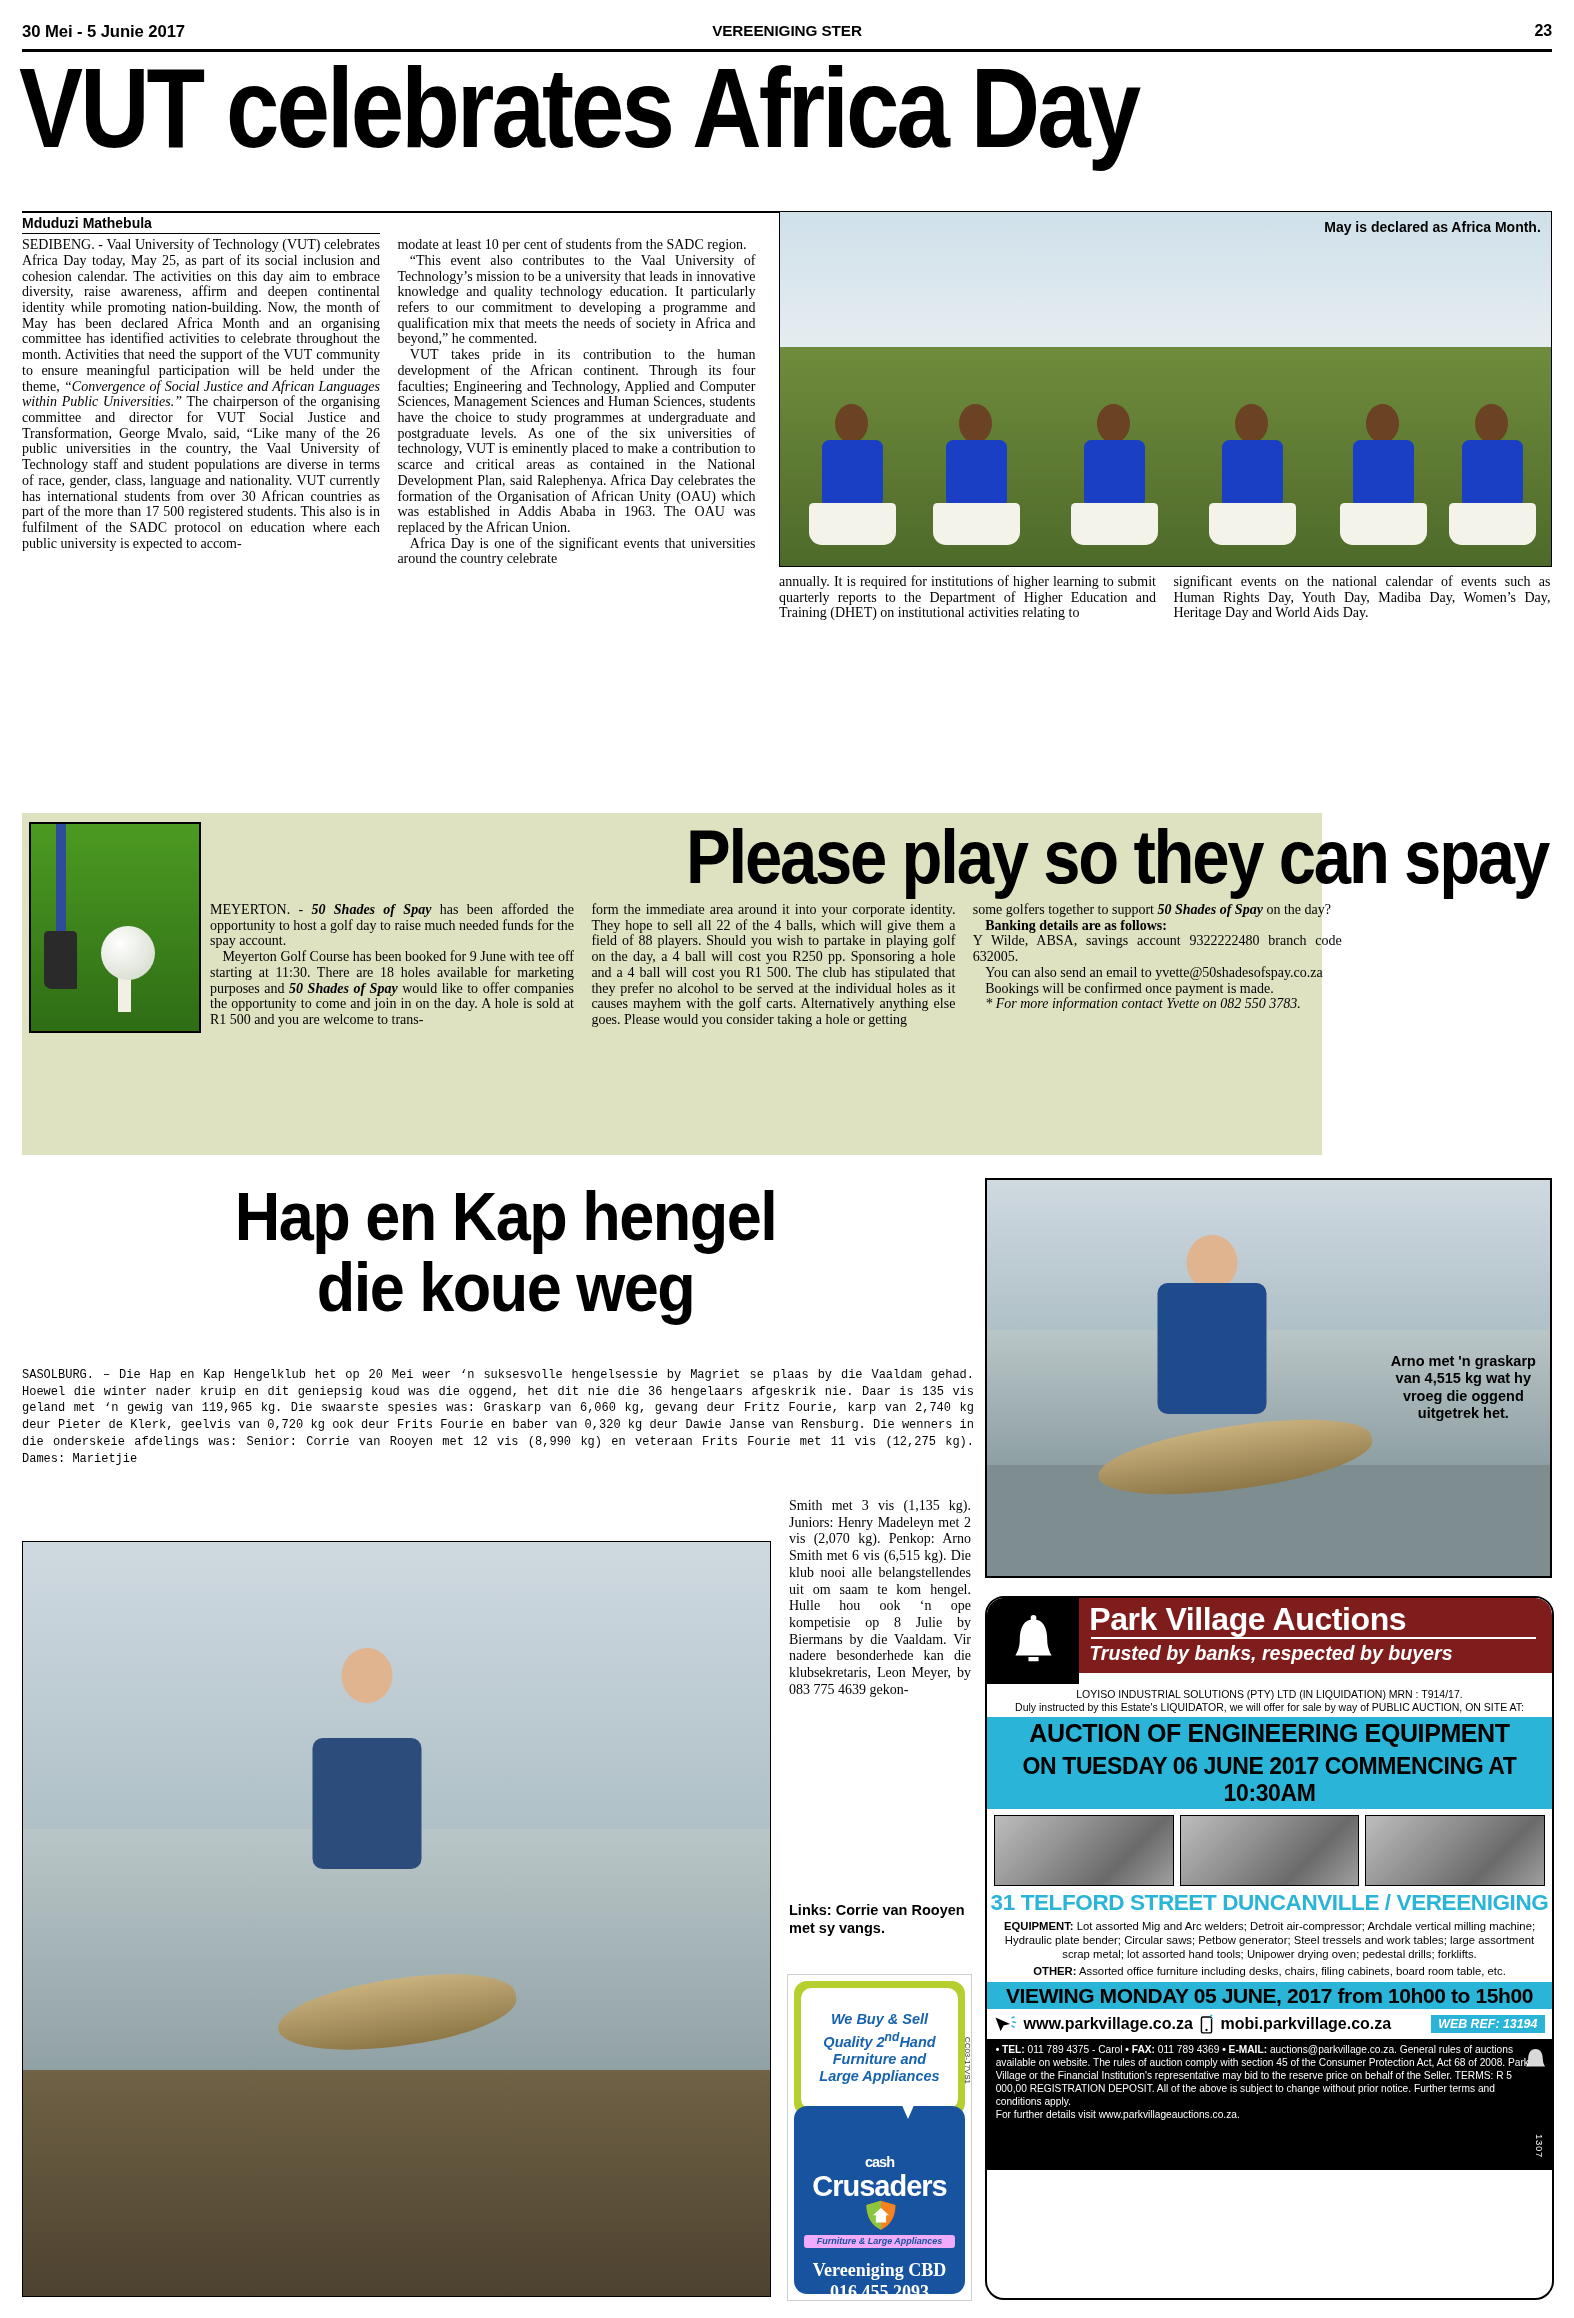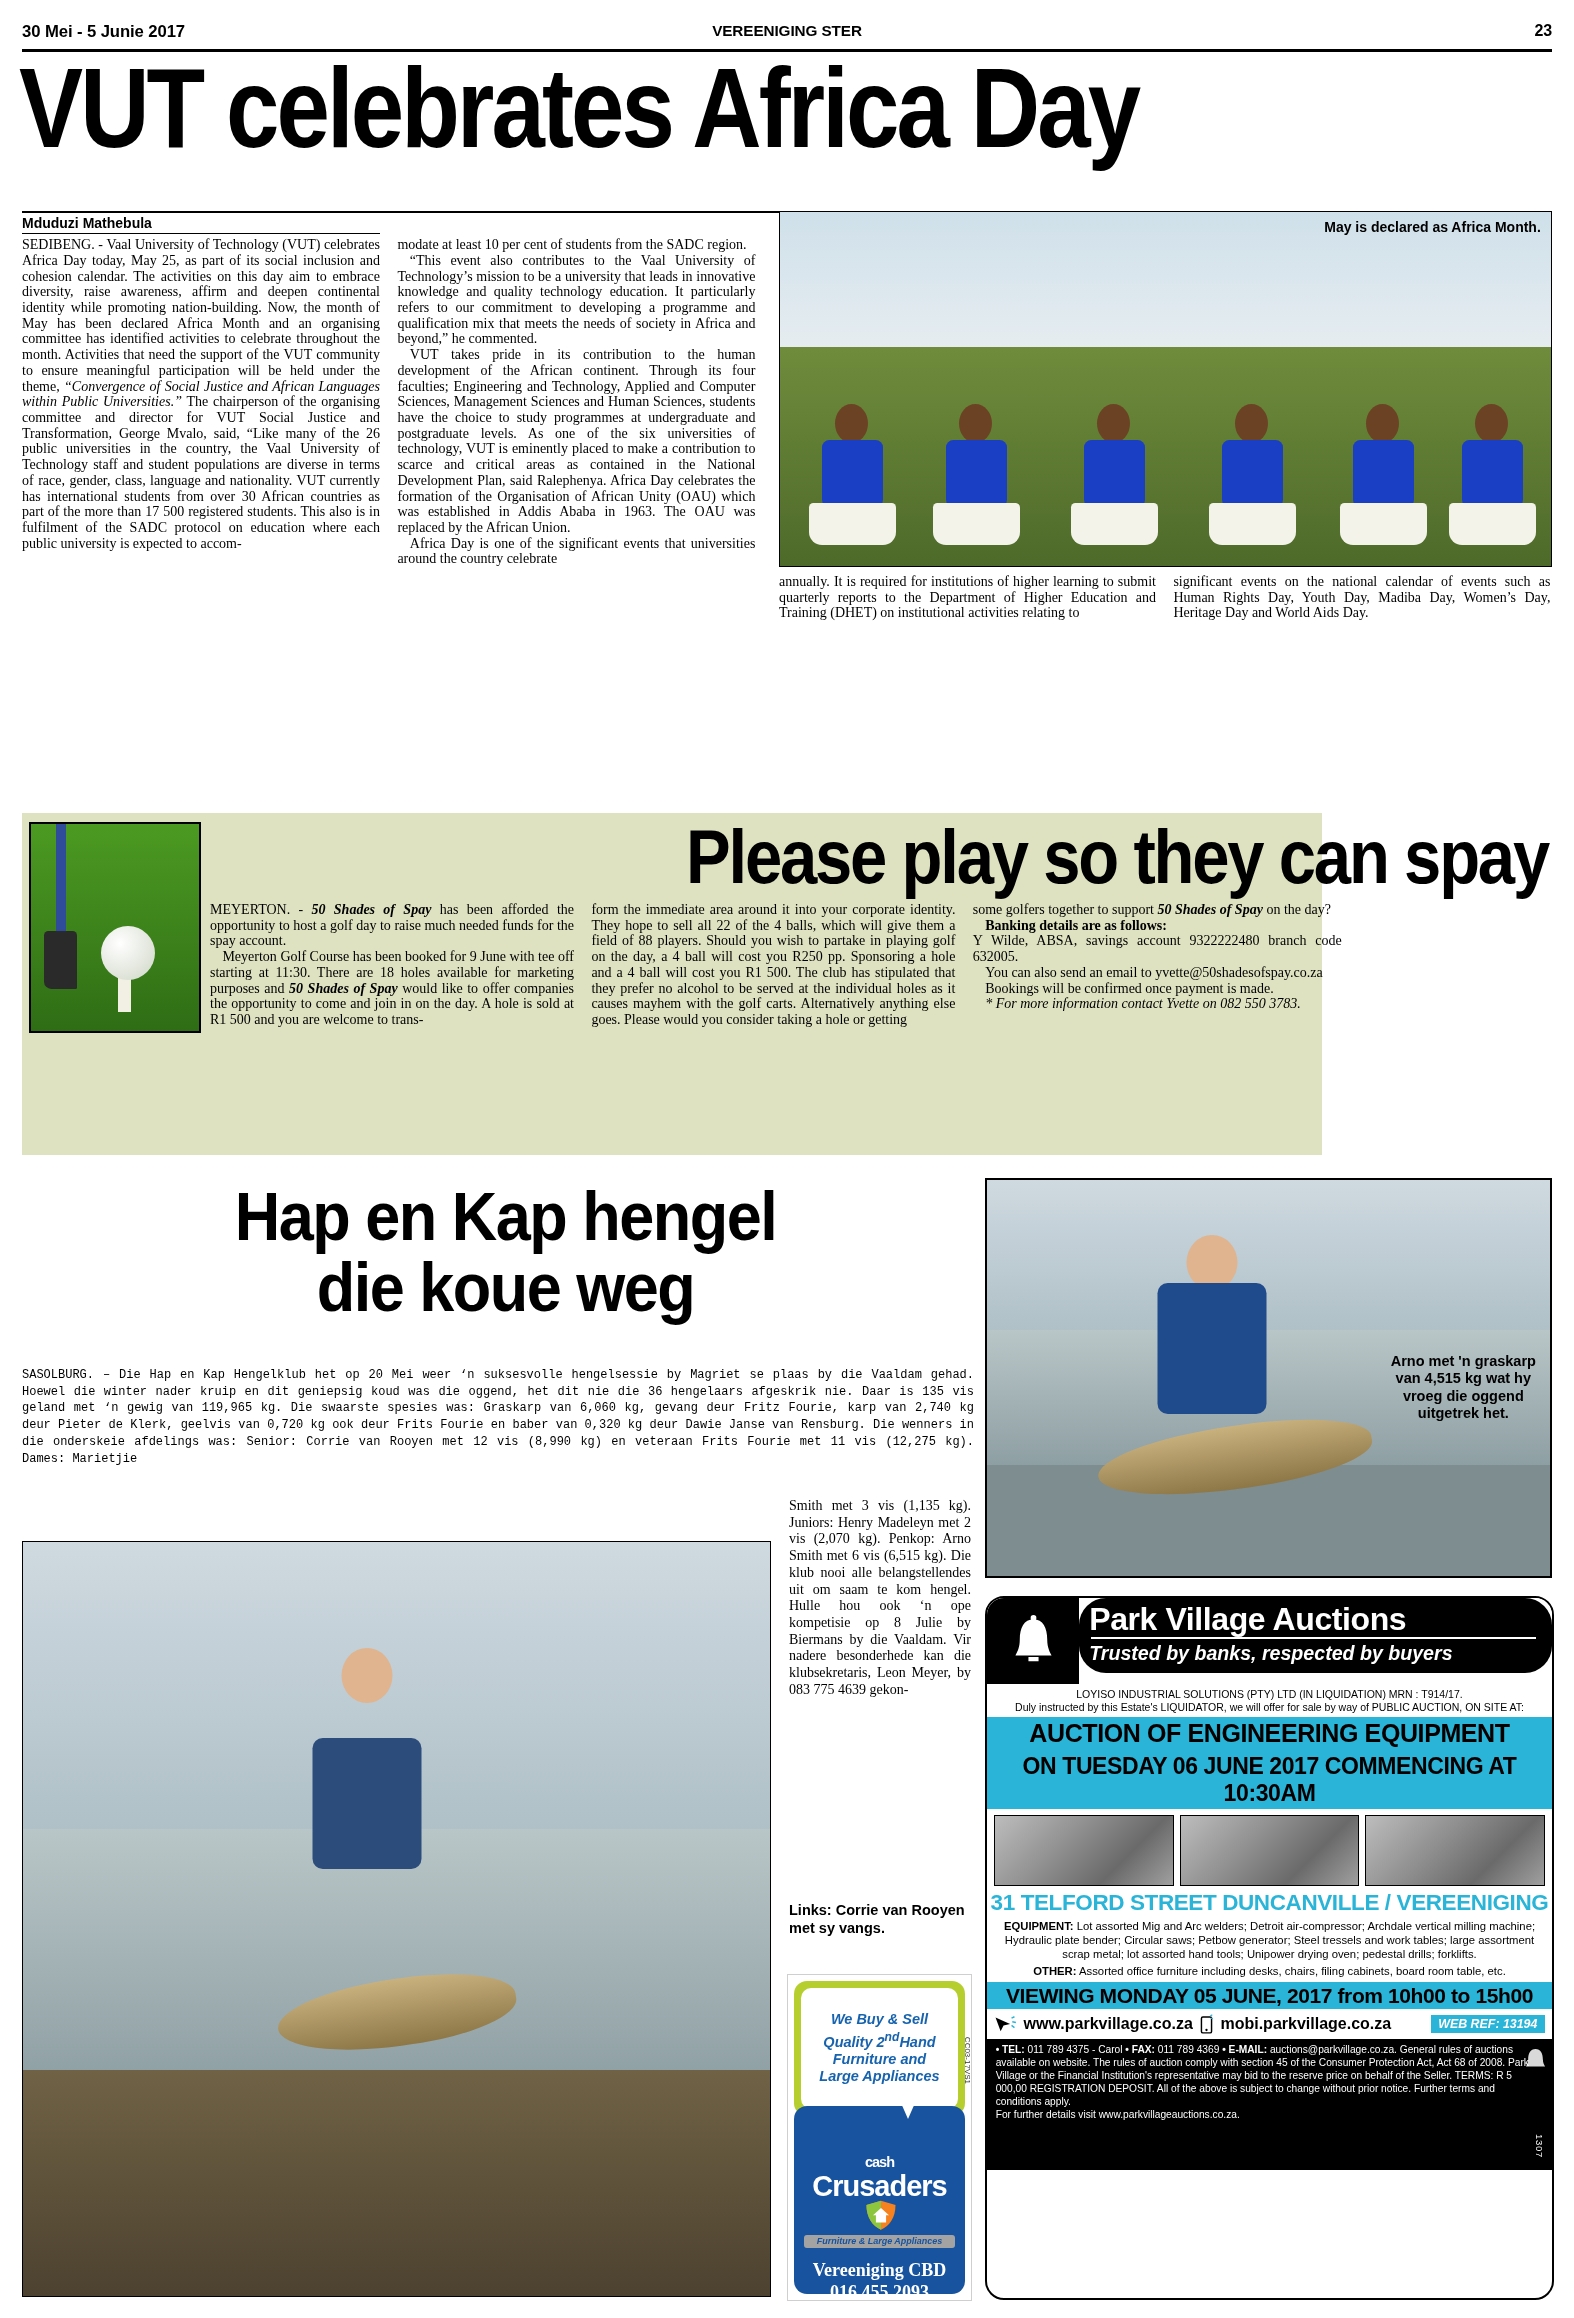--- a/index.html
+++ b/index.html
@@ -147,38 +147,38 @@
     position:absolute; left:5.8px; top:131px; right:5.8px; bottom:5.8px; background:#17539e; border-radius:13px;
     color:#fff; text-align:center;
   }
   .cc-tail { position:absolute; left:109px; top:119px; width:0; height:0;
     border-left:11.6px solid transparent; border-right:11.6px solid transparent; border-top:25px solid #fff; z-index:4;}
   .cc-logo {
     margin-top:42px; font-family:"Liberation Sans", sans-serif; font-weight:bold; 
     font-size:29px; letter-spacing:-1px; line-height:28px;
   }
   .cc-cash { font-size:14.5px; display:block; margin-bottom:-4.4px; }
-  .cc-strip { margin:4.4px 10.2px 0 10.2px; background:#a3a3a3; border-radius:2.9px; color:#17539e;
+  .cc-strip { margin:4.4px 10.2px 0 10.2px; background:#f0abfc; border-radius:2.9px; color:#17539e;
     font-family:"Liberation Sans", sans-serif; font-weight:bold; font-style:italic; font-size:9px; padding:1.5px 0;}
   .cc-city { margin-top:11.6px; font-family:Liberation Serif, serif; font-weight:bold; font-size:18px; line-height:22px;}
   .cc-code { position:absolute; right:-1.5px; top:109px; transform:rotate(90deg); transform-origin:right top;
     font-family:"Liberation Sans", sans-serif; font-size:8px; color:#333; }
   .cc-shield { width:32px; height:30.5px; display:inline-block; vertical-align:-5.8px; margin-left:2.9px; }
 
   
   .pv-ad {
     position:absolute; left:985px; top:1596px; width:569px; height:704px;
     background:#ffffff; border:2.2px solid #000; border-radius:19px; overflow:hidden;
     font-family:"Liberation Sans", sans-serif;
   }
   .pv-top { position:relative; height:86px; background:#fff; }
   .pv-bell { position:absolute; left:0; top:0; width:92px; height:86px; background:#000;
              display:flex; align-items:center; justify-content:center; }
-  .pv-bluehdr { position:absolute; left:92px; top:0; right:0; height:75px; background:#000000;
-                border-top-right-radius:16px; color:#fff; padding:2.9px 11.6px 0 10.2px;border-radius:27px; }
+  .pv-bluehdr { position:absolute; left:92px; top:0; right:0; height:75px; background:#7f1d1d;
+                border-top-right-radius:16px; color:#fff; padding:2.9px 11.6px 0 10.2px; }
   .pv-name { font-weight:bold; font-size:32px; letter-spacing:-0.4px; line-height:36px; }
   .pv-underline { height:2.2px; background:#fff; margin:0 4.4px 2.9px 1.5px; }
   .pv-tag { font-weight:bold; font-style:italic; font-size:19.6px; line-height:22px; }
   .pv-legal { padding:4.4px 11.6px 2.9px 11.6px; text-align:center; font-size:10.5px; line-height:13px; }
   .pv-band-blue { background:#29b4d8; color:#000000; text-align:center; font-weight:bold;
                   font-size:25px; letter-spacing:-0.4px; padding:2.2px 0; }
   .pv-band-blue2 { background:#29b4d8; color:#000; text-align:center; font-weight:bold;
                   font-size:23px; letter-spacing:-0.4px; padding:2.2px 0; }
   .pv-imgs { display:flex; gap:5.8px; padding:5.8px 7.3px 2.9px 7.3px; }
   .pv-imgs .im { flex:1; height:71px; border:0.7px solid #000; background:#9a9a9a; overflow:hidden; }

